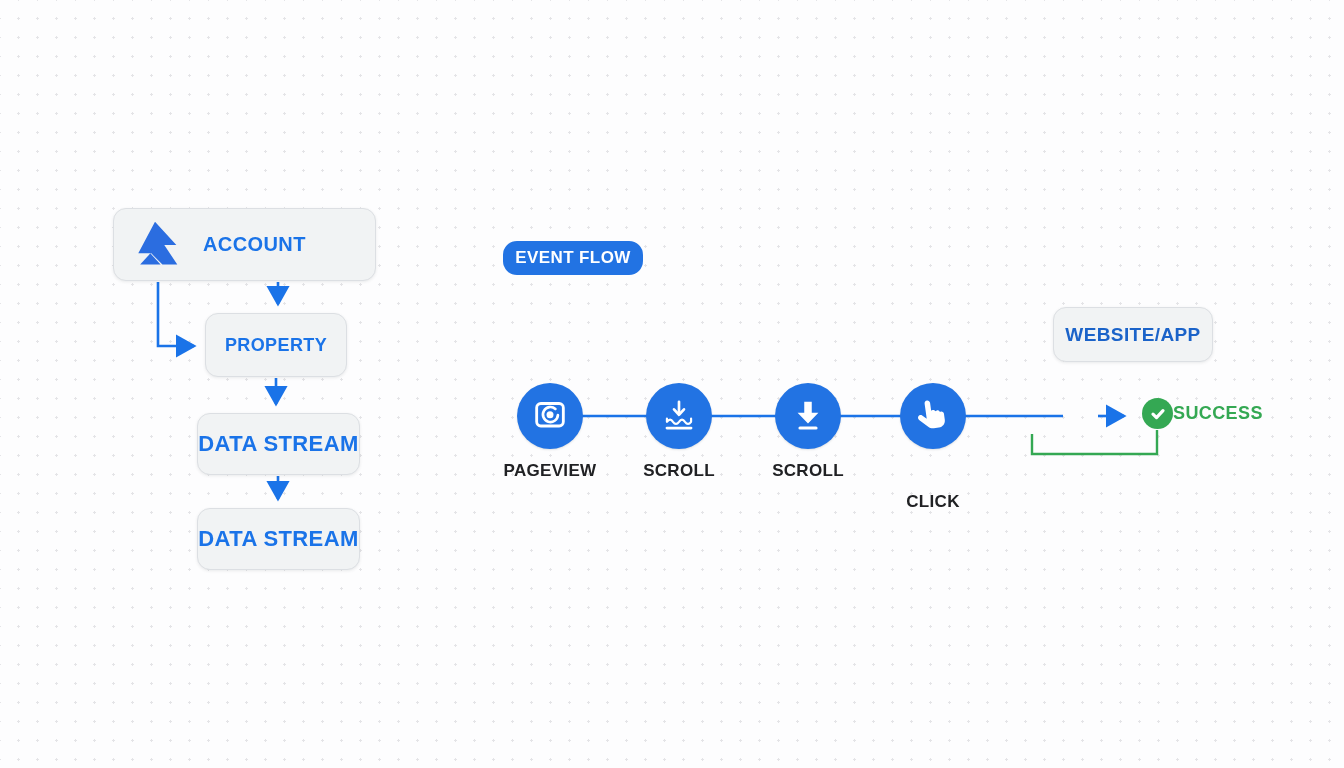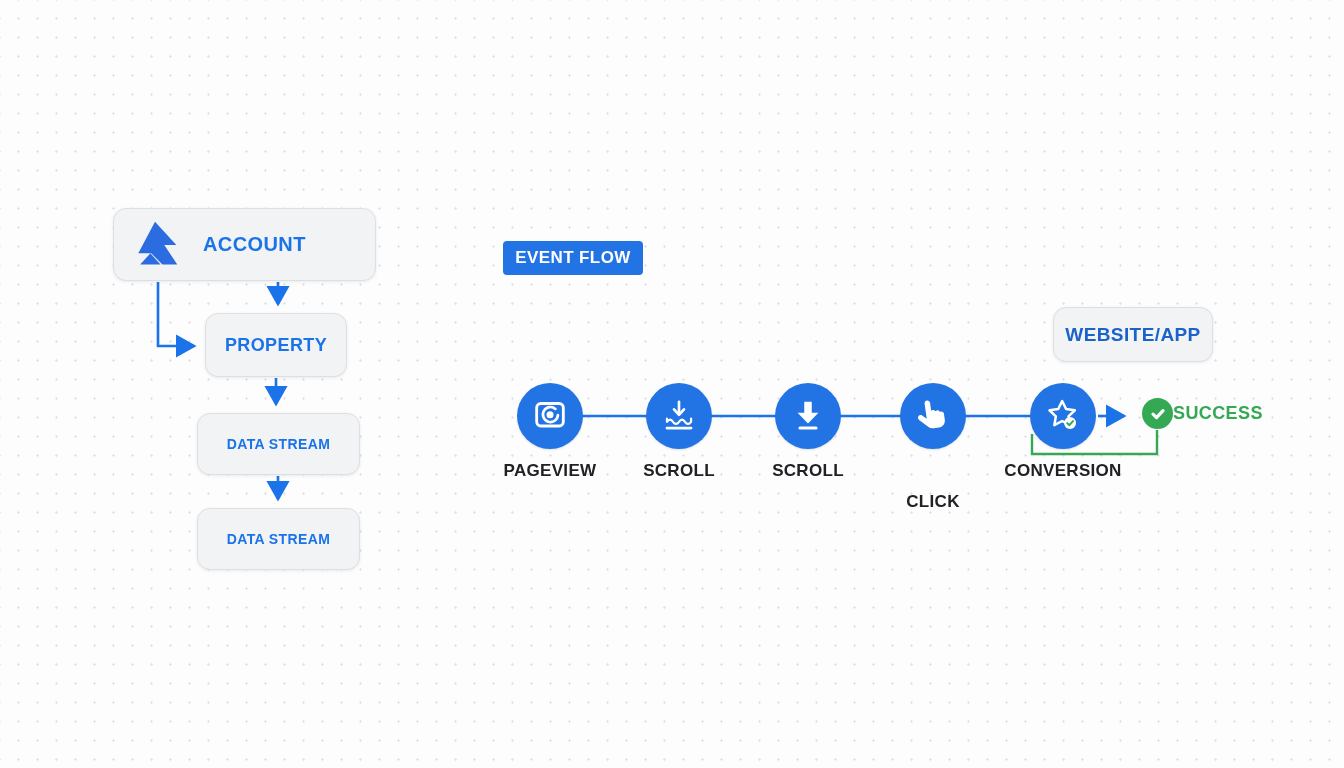--- a/index.html
+++ b/index.html
@@ -34,32 +34,32 @@
     font-weight: bold;
     color: #1a73e8;
     letter-spacing: 0.4px;
   }
   #account-box   { left: 113px; top: 208px; width: 263px; height: 73px; justify-content: flex-start; padding-left: 15px; gap: 22px; }
   #account-box .box-label { font-size: 20px; }
   #property-box  { left: 205px; top: 313px; width: 142px; height: 64px; }
   #property-box .box-label { font-size: 18px; }
   #datastream1-box { left: 197px; top: 413px; width: 163px; height: 62px; }
   #datastream2-box { left: 197px; top: 508px; width: 163px; height: 62px; }
-  .ds-label { font-size: 14px; }
+  .ds-label { font-size: 22px; }
   #websiteapp-box { left: 1053px; top: 307px; width: 160px; height: 55px; }
   #websiteapp-box .box-label { font-size: 19px; color: #1b63c9; }
 
   .logo-icon { width: 52px; height: 52px; flex: 0 0 auto; }
 
   
   #event-flow-badge {
     position: absolute;
     left: 503px; top: 241px; width: 140px; height: 34px;
     background: #2273e3;
-    border-radius: 4px;
+    border-radius: 14px;
     display: flex; align-items: center; justify-content: center;
     z-index: 2;
   }
   #event-flow-badge span {
     color: #ffffff; font-weight: bold; font-size: 17px; letter-spacing: 0.4px;
   }
 
   
   .step {
     position: absolute;
@@ -191,30 +191,20 @@
     <div class="step-circle">
       <svg viewBox="0 0 48 48">
         <g transform="rotate(-8 24 24)">
           <path d="M19.5 4.5 c-1.9 0 -3.4 1.5 -3.4 3.4 v18.2 l-4.9 -4.4 c-1.3 -1.2 -3.4 -1.1 -4.6 0.3 c-1.1 1.3 -1 3.2 0.2 4.4 l9.7 9.6 c1.7 1.7 4 2.7 6.5 2.7 h6.1 c4.6 0 8.3 -3.7 8.3 -8.3 v-7.3 c0 -1.7 -1.4 -3.1 -3.1 -3.1 c-0.5 0 -1 0.1 -1.4 0.4 c-0.4 -1.4 -1.7 -2.4 -3.2 -2.4 c-0.8 0 -1.5 0.3 -2.1 0.8 c-0.5 -1.1 -1.7 -1.9 -3 -1.9 c-0.7 0 -1.3 0.2 -1.9 0.5 V7.9 c0 -1.9 -1.5 -3.4 -3.2 -3.4 Z" fill="#ffffff"></path>
         </g>
       </svg>
     </div>
     <div class="step-label">CLICK</div>
   </div>
 
-  <div class="step" id="step-conversion">
-    <div class="step-circle">
-      <svg viewBox="0 0 48 48">
-        <path d="M23 6 L27.7 15.6 L38.2 17.1 L30.6 24.5 L32.4 35 L23 30 L13.6 35 L15.4 24.5 L7.8 17.1 L18.3 15.6 Z" fill="none" stroke="#ffffff" stroke-width="3" stroke-linejoin="round"></path>
-        <circle cx="32.5" cy="32.5" r="7.2" fill="#ffffff"></circle>
-        <path d="M29.2 32.6 L31.7 35 L36 30.2" fill="none" stroke="#34a853" stroke-width="2.4" stroke-linecap="round" stroke-linejoin="round"></path>
-      </svg>
-    </div>
-    <div class="step-label">CONVERSION</div>
-  </div>
 
   <div id="success-node">
     <div id="success-circle">
       <svg width="20" height="20" viewBox="0 0 20 20">
         <path d="M5 10.2 L8.5 13.6 L15 6.6" fill="none" stroke="#ffffff" stroke-width="3.2" stroke-linecap="round" stroke-linejoin="round"></path>
       </svg>
     </div>
     <span id="success-label">SUCCESS</span>
   </div>
 

